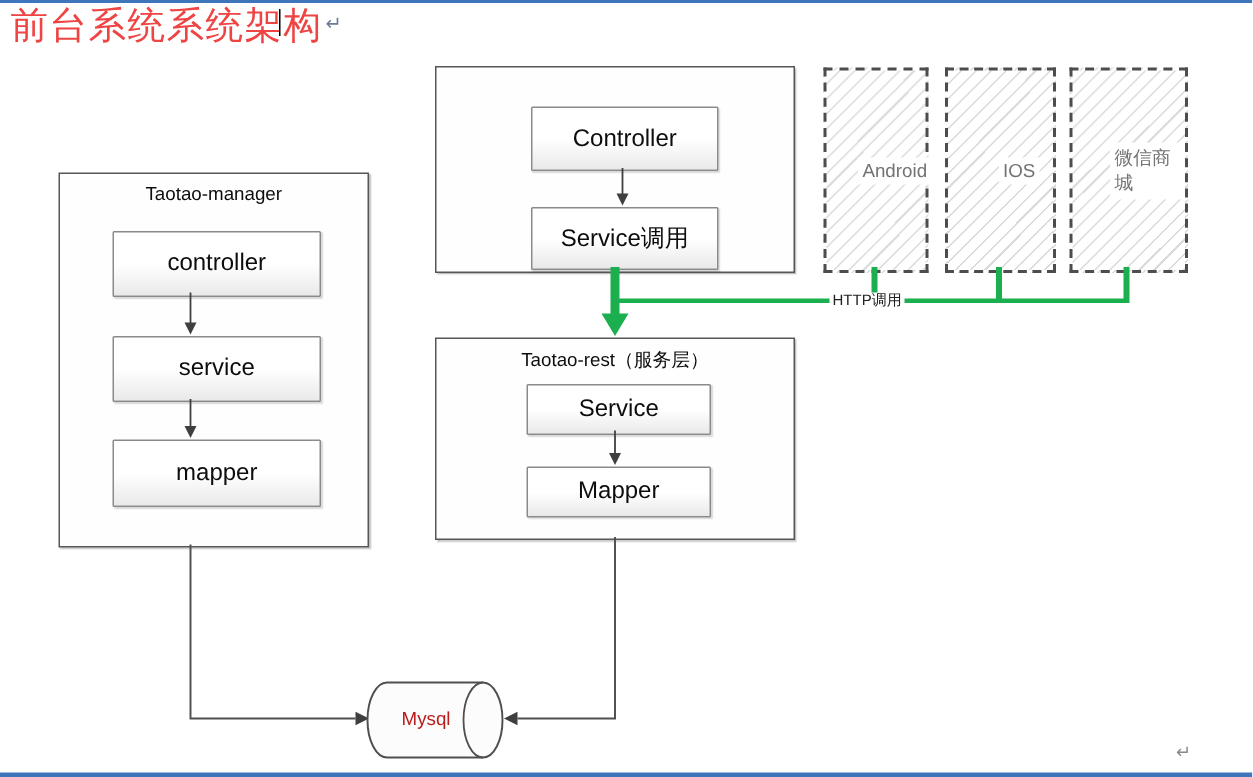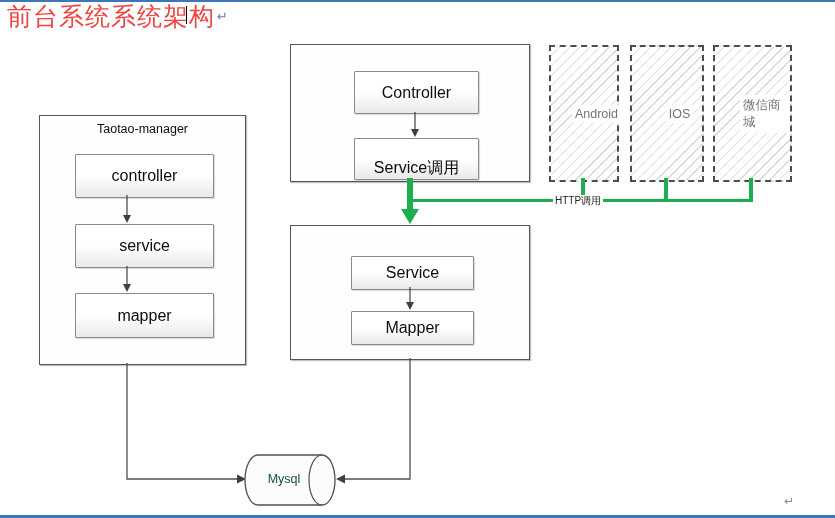--- a/index.html
+++ b/index.html
@@ -31,21 +31,21 @@
     display:flex;align-items:center;justify-content:center;
   }
   .client-label{background:#ffffff;padding:2px 3px;font-size:12.5px;color:#737373;margin-left:25px;}
   #connector-layer{position:absolute;left:0;top:0;pointer-events:none;}
   #http-call-label{
     position:absolute;left:553px;top:195px;background:#ffffff;padding:0 2px;
     font-size:10px;color:#222;line-height:12px;
   }
   #mysql-label{
     position:absolute;left:252px;top:472px;width:64px;text-align:center;
-    font-size:12.5px;color:#14532d;
+    font-size:12.5px;color:#b91c1c;
   }
   #footer-pilcrow{position:absolute;left:784px;top:494px;font-size:12px;color:#8a8a8a;}
 </style>
 </head>
 <body>
 
 <div id="canvas">
 
   <div id="top-edge" class="edge-line"></div>
 
@@ -65,36 +65,37 @@
     </div>
     <div class="inner-box" style="left:35px;top:177px;width:137px;height:43px;">
       <span>mapper</span>
     </div>
   </div>
 
   <div class="outer-box" style="left:290px;top:44px;width:238px;height:136px;">
     <div class="inner-box" style="left:63px;top:26px;width:123px;height:41px;">
       <span>Controller</span>
     </div>
-    <div class="inner-box" style="left:63px;top:93px;width:123px;height:40px;align-items:flex-end;">
+    <div class="inner-box" style="left:63px;top:93px;width:123px;height:40px;">
       <span>Service调用</span>
     </div>
   </div>
 
   <div class="client-box" style="left:549px;width:66px;">
     <span class="client-label">Android</span>
   </div>
   <div class="client-box" style="left:630px;width:70px;">
     <span class="client-label">IOS</span>
   </div>
   <div class="client-box" style="left:713px;width:75px;">
     <span class="client-label">微信商城</span>
   </div>
 
   <div class="outer-box" style="left:290px;top:225px;width:238px;height:133px;">
+    <div class="outer-title">Taotao-rest（服务层）</div>
     <div class="inner-box" style="left:60px;top:30px;width:121px;height:32px;">
       <span>Service</span>
     </div>
     <div class="inner-box" style="left:60px;top:85px;width:121px;height:32px;">
       <span>Mapper</span>
     </div>
   </div>
 
   <svg id="connector-layer" width="835" height="518" viewBox="0 0 835 518">
 

